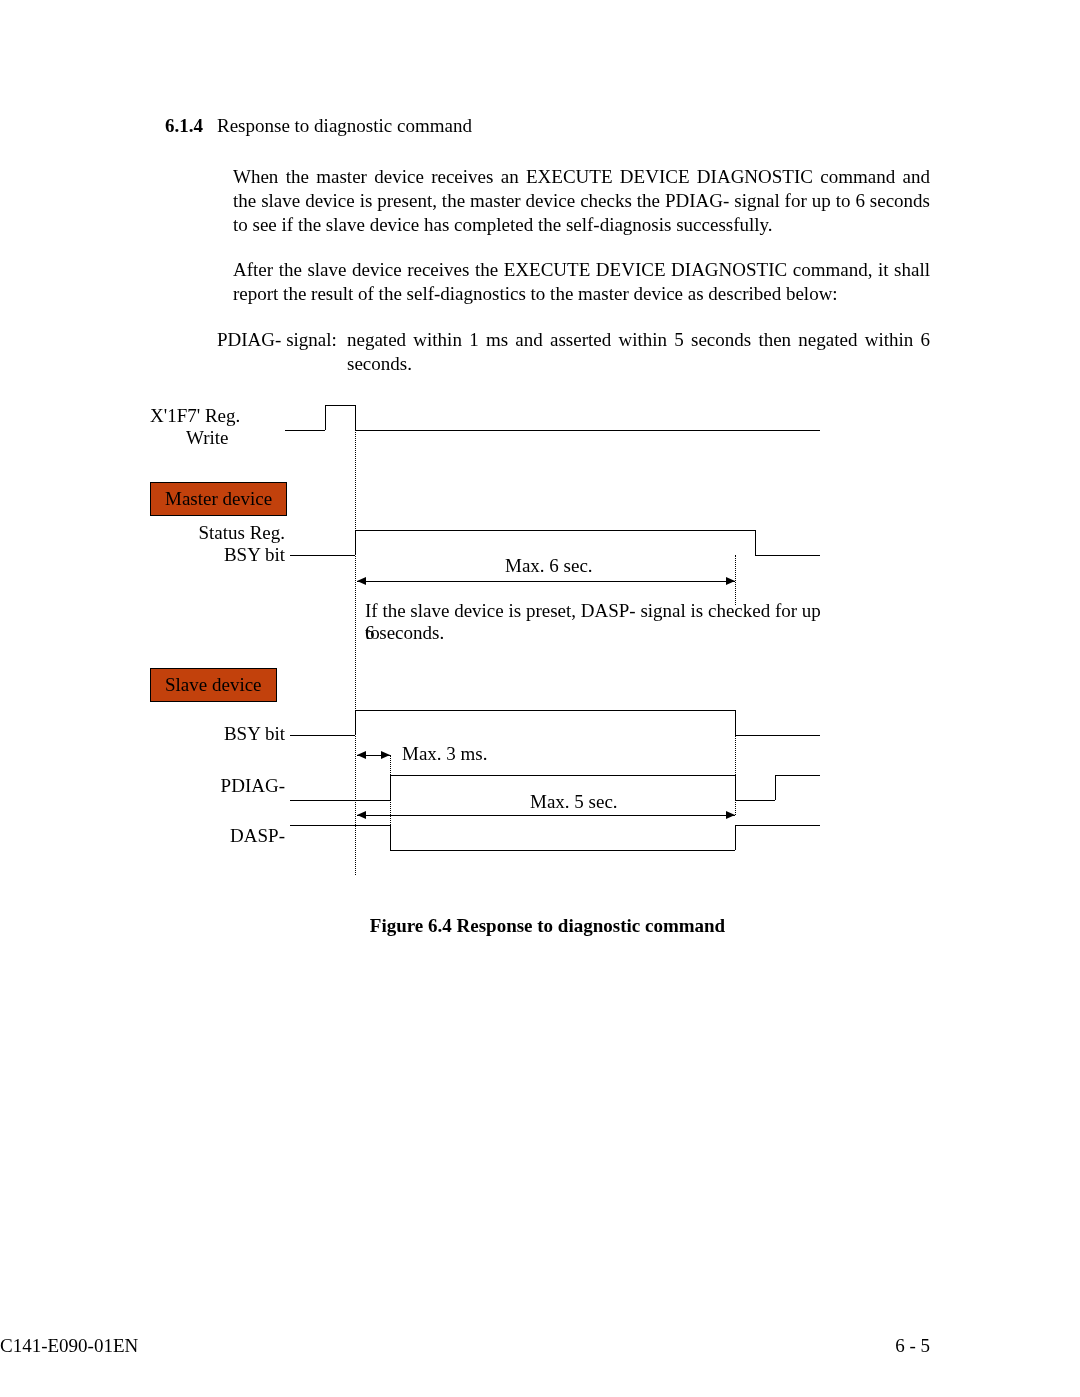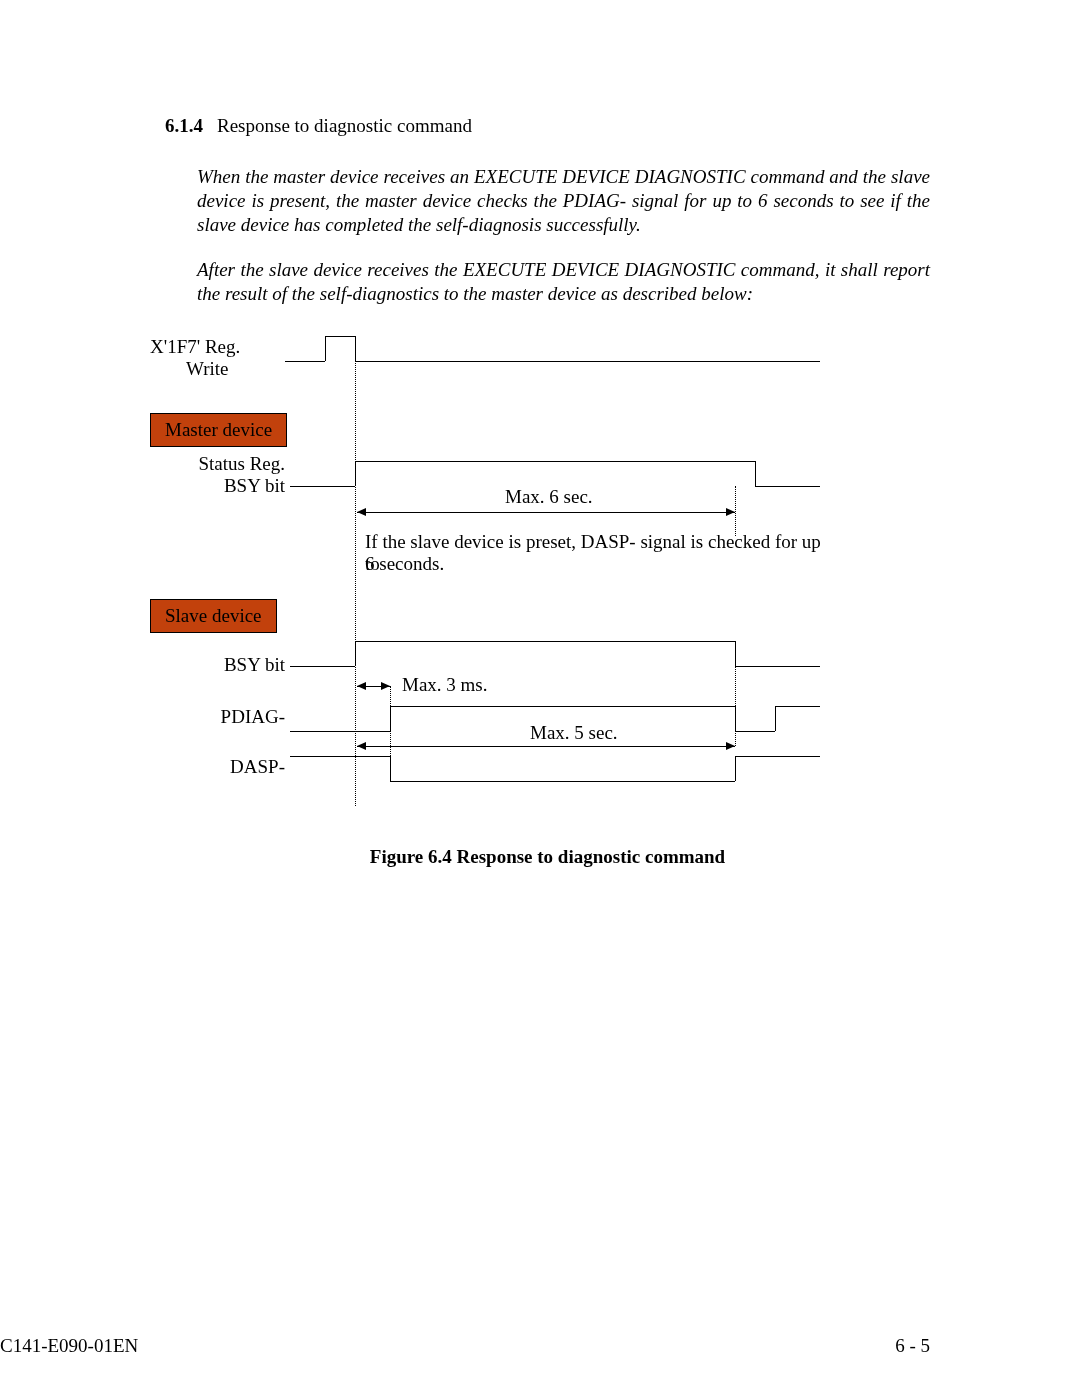--- a/index.html
+++ b/index.html
@@ -21,26 +21,25 @@
   .sec-num {
     width: 52px;
     font-weight: bold;
     font-size: 19px;
   }
   .sec-title {
     font-weight: normal;
     font-size: 19px;
   }
   .body-para {
-    margin-left: 32px;
+    margin-left: 68px;
     font-size: 19px;
     line-height: 1.25;
     text-align: justify;
     margin-bottom: 22px;
-    font-style: italic;
   }
   .pdiag-row {
     margin-left: 52px;
     display: flex;
     font-size: 19px;
     line-height: 1.25;
     margin-bottom: 22px;
     text-align: justify;
   }
   .pdiag-label { width: 130px; flex-shrink: 0; }
@@ -127,20 +126,24 @@
 <div class="page">
 
   <div class="heading-row">
     <div class="sec-num">6.1.4</div>
     <div class="sec-title">Response to diagnostic command</div>
   </div>
 
   <p class="body-para">When the master device receives an EXECUTE DEVICE DIAGNOSTIC command and the slave device is present, the master device checks the PDIAG- signal for up to 6 seconds to see if the slave device has completed the self-diagnosis successfully.</p>
   <p class="body-para">After the slave device receives the EXECUTE DEVICE DIAGNOSTIC command, it shall report the result of the self-diagnostics to the master device as described below:</p>
 
+  <div class="pdiag-row">
+    <div class="pdiag-label">PDIAG- signal:</div>
+    <div class="pdiag-text">negated within 1 ms and asserted within 5 seconds then negated within 6 seconds.</div>
+  </div>
 
 
   <div class="diagram">
 
     <div class="sig-label" style="left:0; top:0; width:120px; text-align:left;">X'1F7' Reg.</div>
     <div class="sig-label" style="left:0; top:22px; width:120px; text-align:left;margin-left:36px;">Write</div>
 
     <div class="hline" style="left:135px; top:25px; width:40px;"></div>
     <div class="vline-s" style="left:175px; top:0; height:25px;"></div>
     <div class="hline" style="left:175px; top:0; width:30px;"></div>

